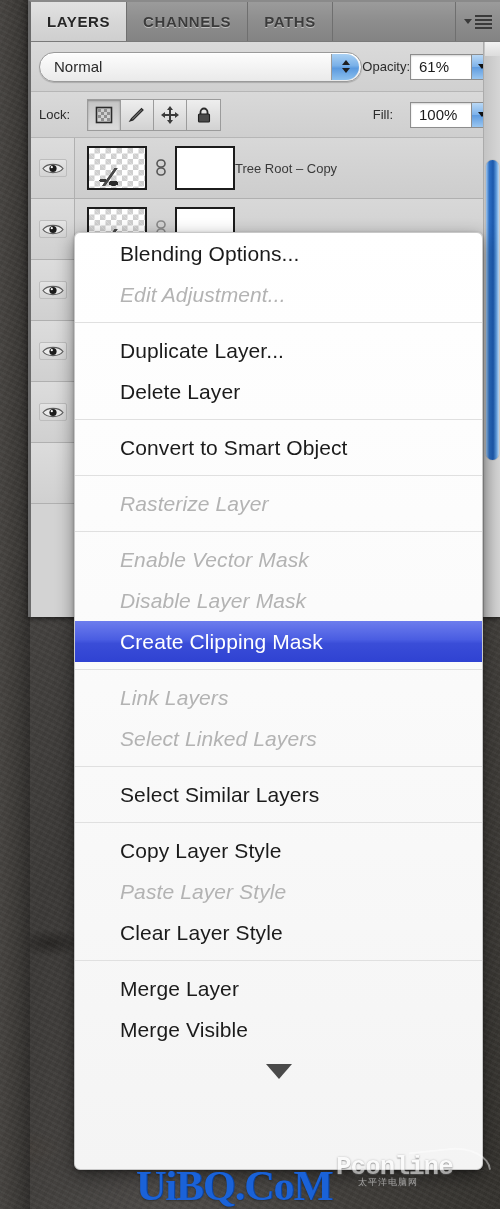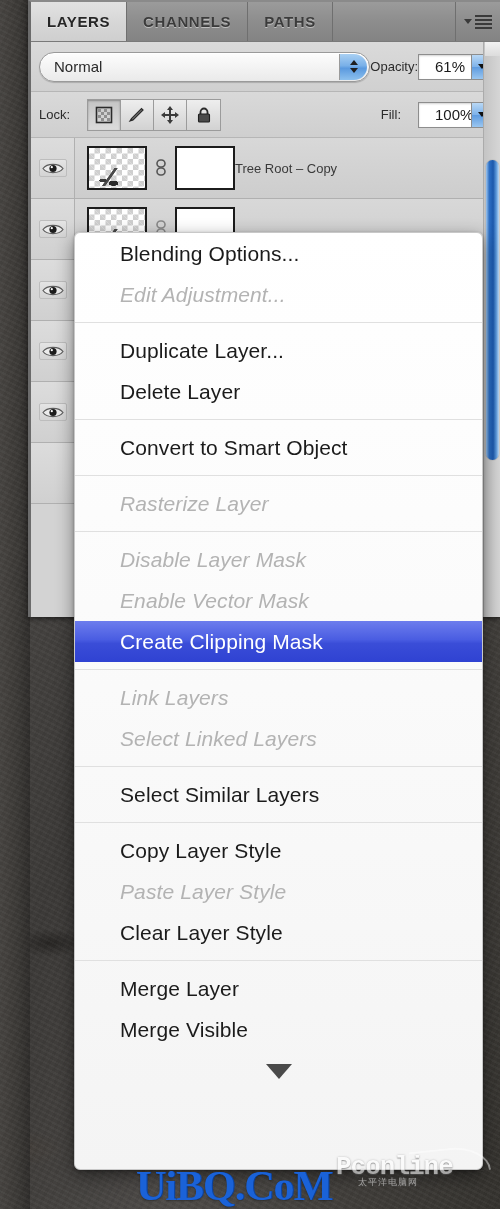--- a/index.html
+++ b/index.html
@@ -118,21 +118,21 @@
   #blend-stepper .dn { width:0;height:0;border-left:4px solid transparent;border-right:4px solid transparent;border-top:5px solid #1f1f1f; }
   .field-label { font-size: 13px; color: #2b2b2b; font-weight: normal; white-space: nowrap; text-align: right; }
   .numfield {
     display: flex; align-items: stretch;
     height: 26px;
     border: 1px solid #8d8d8d;
     background: #fff;
     box-shadow: inset 0 1px 2px rgba(0,0,0,.18);
   }
   .numfield .val {
-    width: 52px; display:flex; align-items:center; padding-left: 16px;
+    width: 60px; display:flex; align-items:center; padding-left: 8px;
     font-size: 15px; color: #1a1a1a;
   }
   .numfield .drop {
     width: 20px;
     background: linear-gradient(180deg, #b9d8f5 0%, #7fb3ea 48%, #5f9ce0 52%, #9ac6f0 100%);
     border-left: 1px solid #8d8d8d;
     display:flex; align-items:center; justify-content:center;
   }
   .numfield .drop i { width:0;height:0;border-left:4px solid transparent;border-right:4px solid transparent;border-top:5px solid #111; }
 
@@ -511,22 +511,22 @@
   <div class="msep"></div>
 
   <div class="mi">Convert to Smart Object</div>
 
   <div class="msep"></div>
 
   <div class="mi disabled">Rasterize Layer</div>
 
   <div class="msep"></div>
 
+  <div class="mi disabled">Enable Vector Mask</div>
   <div class="mi disabled">Disable Layer Mask</div>
-  <div class="mi disabled">Enable Vector Mask</div>
   <div class="mi selected">Create Clipping Mask</div>
 
   <div class="msep"></div>
 
   <div class="mi disabled">Link Layers</div>
   <div class="mi disabled">Select Linked Layers</div>
 
   <div class="msep"></div>
 
   <div class="mi">Select Similar Layers</div>

